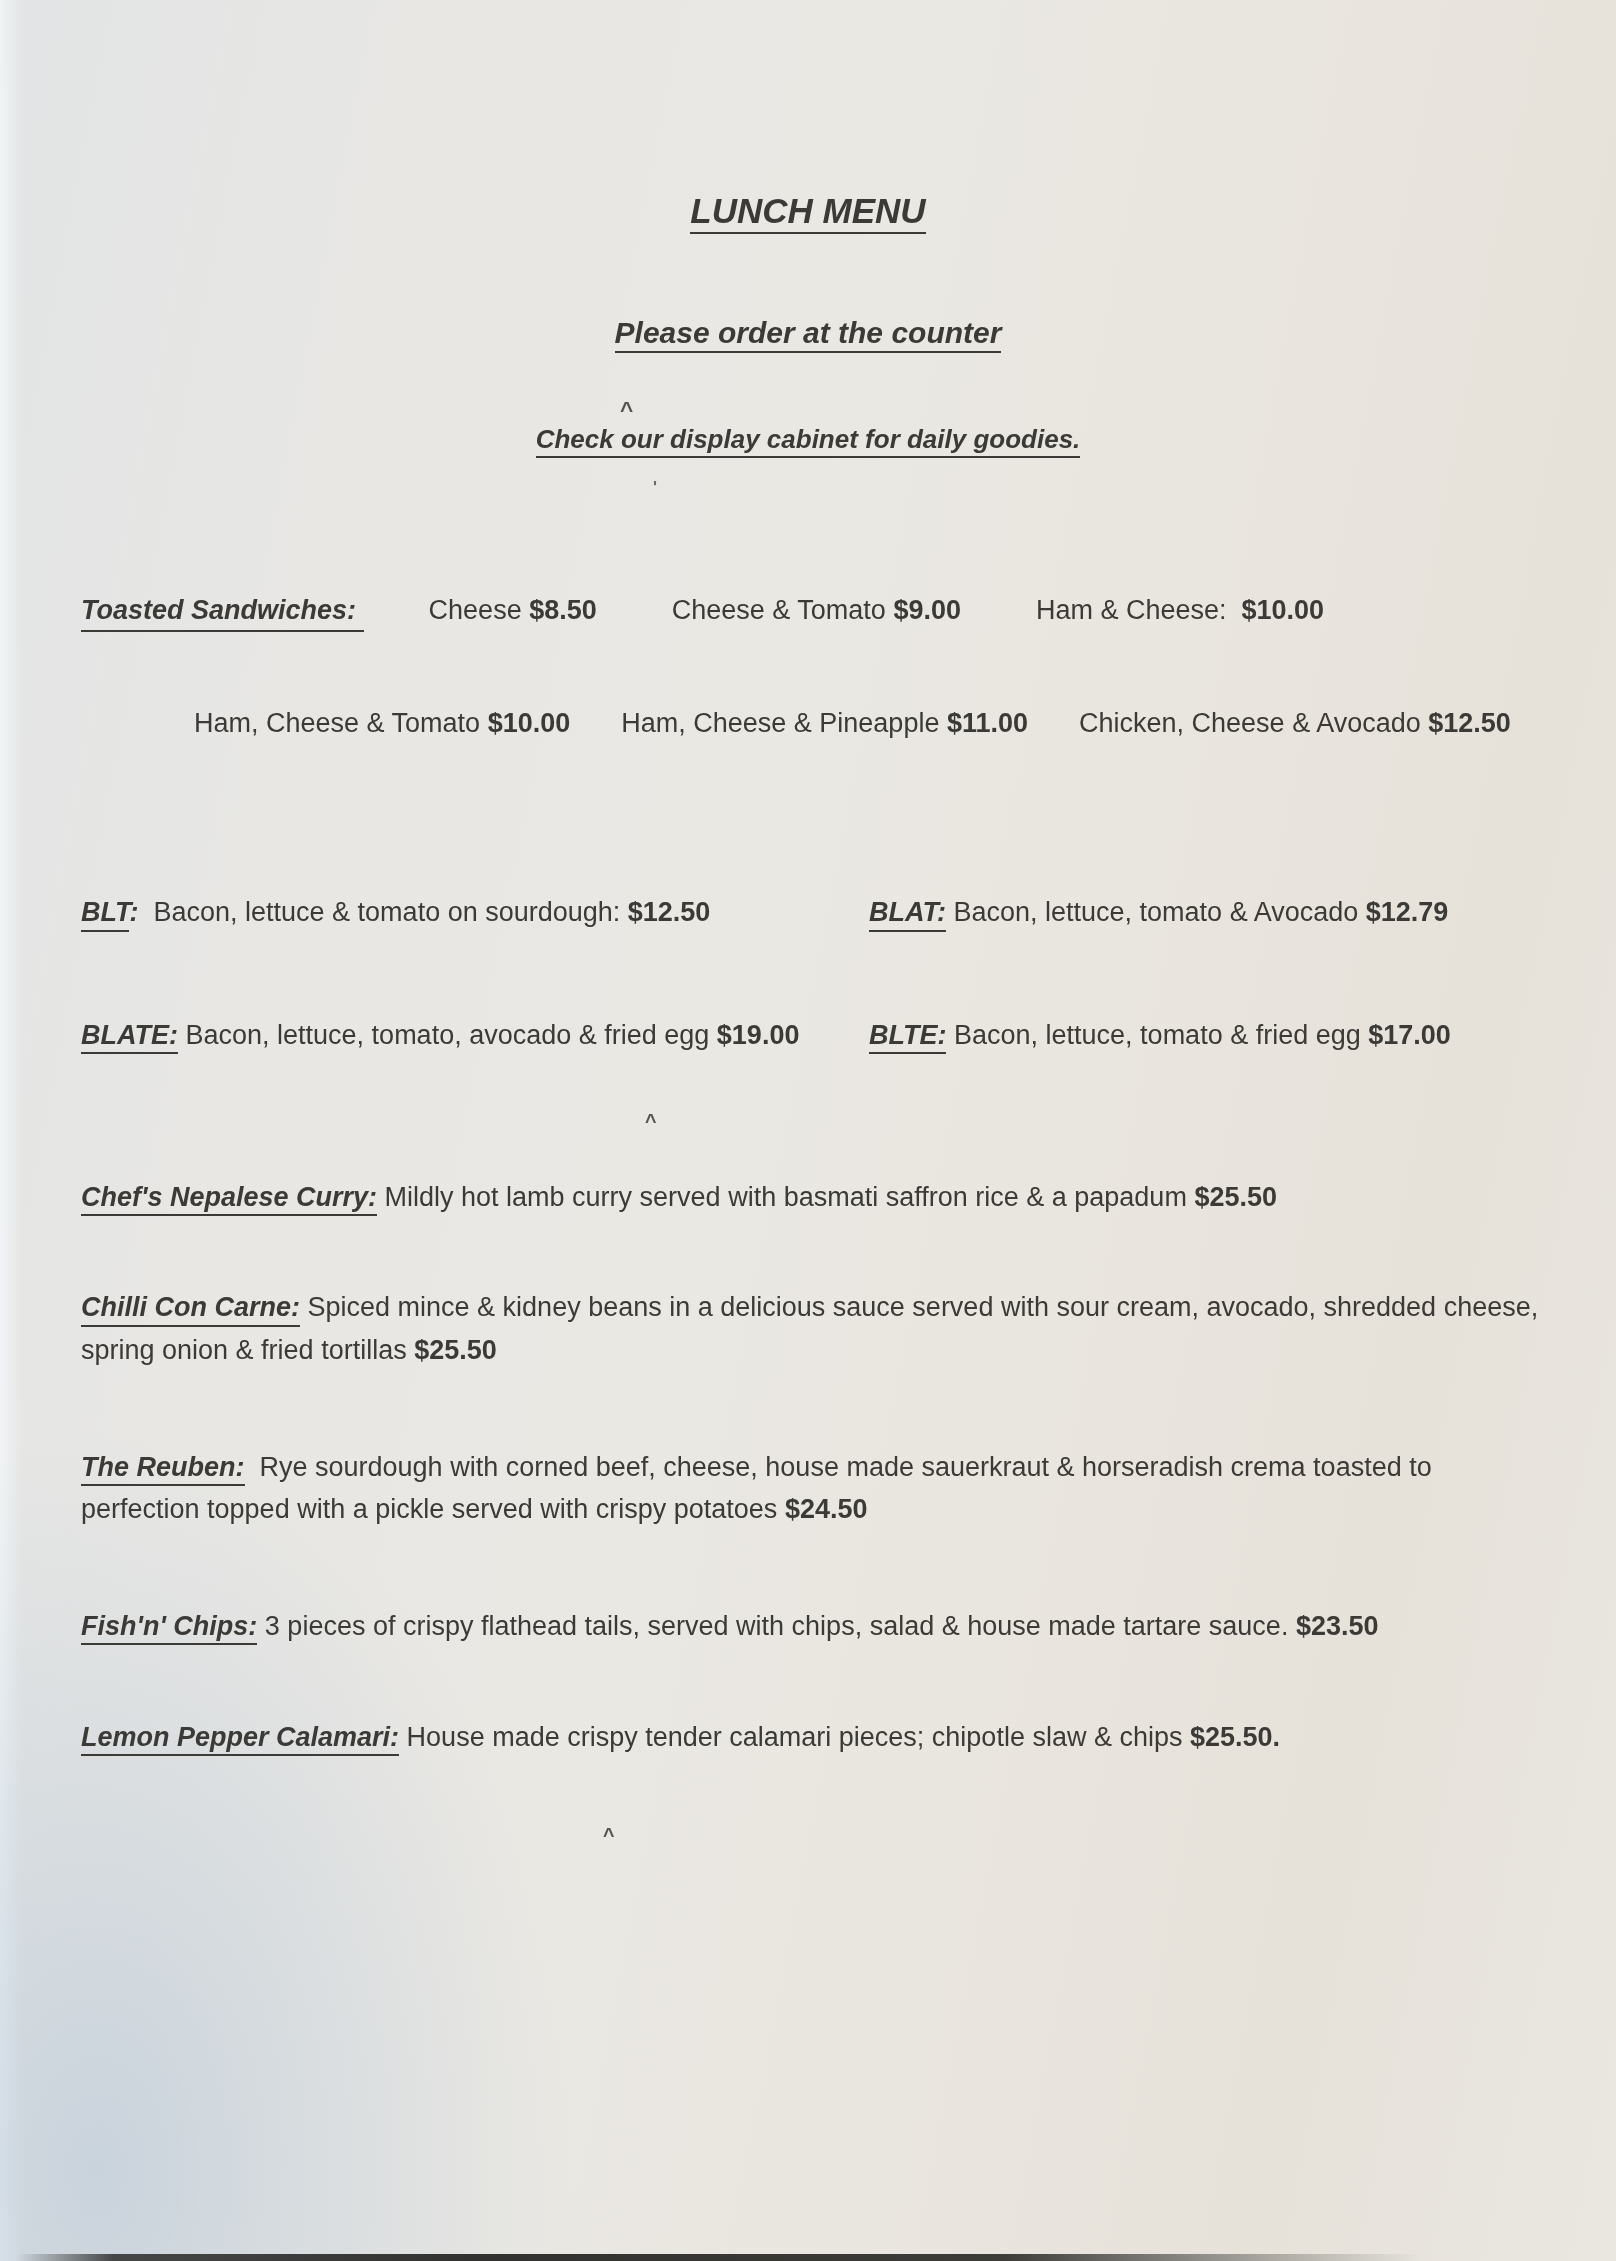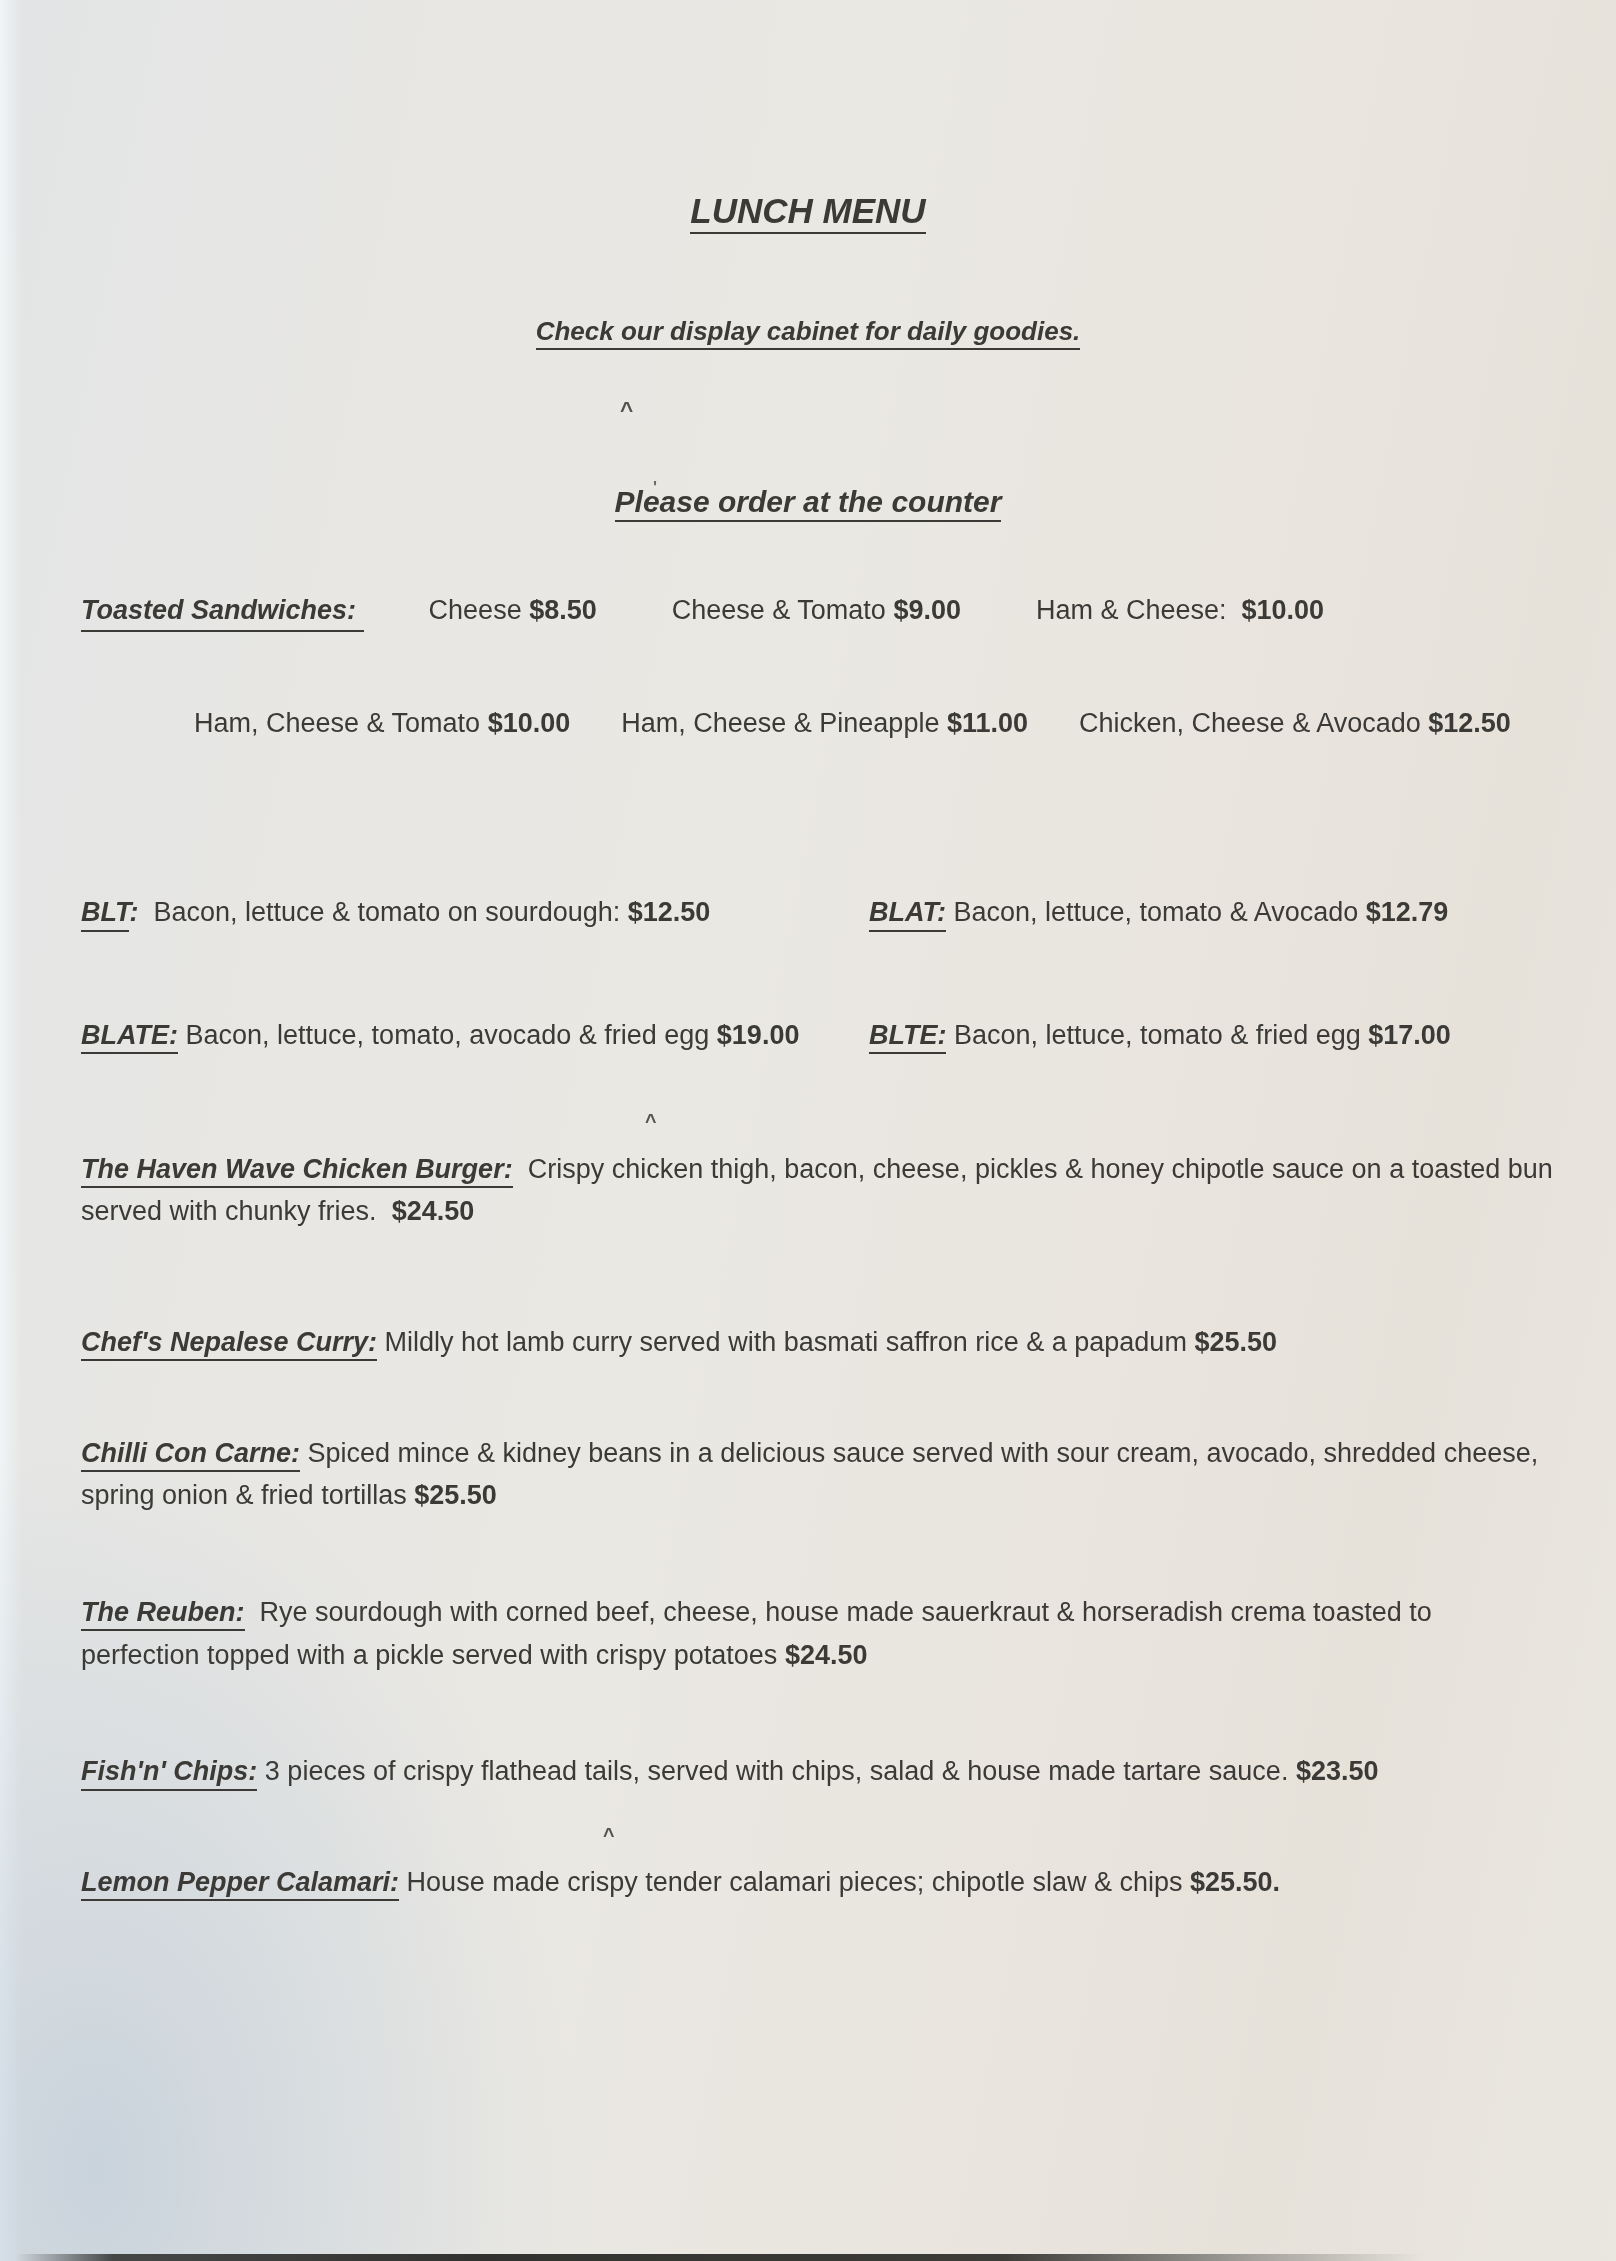--- a/index.html
+++ b/index.html
@@ -56,23 +56,23 @@
   .a4{left:653px;top:478px;font-size:16.6px;color:#6a6862;}
 </style>
 </head>
 <body>
 
 <div class="page">
   <div class="content">
 
     <h1 class="center title bi"><span class="u">LUNCH MENU</span></h1>
 
+    <div class="center subtitle bi"><span class="u">Please order at the counter</span></div>
+
     <div class="center note bi"><span class="u">Check our display cabinet for daily goodies.</span></div>
-
-    <div class="center subtitle bi"><span class="u">Please order at the counter</span></div>
 
     <div class="row1 left body-text">
       <span class="hd bi u">Toasted Sandwiches: </span>
       <span class="item"><span>Cheese </span><b>$8.50</b></span>
       <span class="item"><span>Cheese &amp; Tomato </span><b>$9.00</b></span>
       <span class="item"><span>Ham &amp; Cheese:  </span><b>$10.00</b></span>
     </div>
 
     <div class="row2 body-text">
       <span class="item"><span>Ham, Cheese &amp; Tomato </span><b>$10.00</b></span>
@@ -84,21 +84,20 @@
       <p class="para cell-left" style="margin:0"><span class="bi u">BLT</span><span class="bi">:  </span><span>Bacon, lettuce &amp; tomato on sourdough: </span><b>$12.50</b></p>
       <p class="para cell-right" style="margin:0"><span class="bi u">BLAT:</span><span> </span><span>Bacon, lettuce, tomato &amp; Avocado </span><b>$12.79</b></p>
     </div>
 
     <div class="blt-row second left body-text">
       <p class="para cell-left" style="margin:0"><span class="bi u">BLATE:</span><span> </span><span>Bacon, lettuce, tomato, avocado &amp; fried egg </span><b>$19.00</b></p>
       <p class="para cell-right" style="margin:0"><span class="bi u">BLTE:</span><span> </span><span>Bacon, lettuce, tomato &amp; fried egg </span><b>$17.00</b></p>
     </div>
 
 
-    <p class="para left body-text"><span class="bi u">The Haven Wave Chicken Burger:</span><span>  Crispy chicken thigh, bacon, cheese, pickles &amp; honey chipotle sauce on a toasted bun served with chunky fries.  </span><b>$24.50</b><b></b><span></span></p>
 
 
     <p class="para tight left body-text"><span class="bi u">Chef's Nepalese Curry:</span><span> Mildly hot lamb curry served with basmati saffron rice &amp; a papadum </span><b>$25.50</b><b></b><span></span></p>
 
     <p class="para left body-text"><span class="bi u">Chilli Con Carne:</span><span> Spiced mince &amp; kidney beans in a delicious sauce served with sour cream, avocado, shredded cheese, spring onion &amp; fried tortillas </span><b>$25.50</b><b></b><span></span></p>
 
     <p class="para left body-text"><span class="bi u">The Reuben:</span><span>  Rye sourdough with corned beef, cheese, house made sauerkraut &amp; horseradish crema toasted to perfection topped with a pickle served with crispy potatoes </span><b>$24.50</b><b></b><span></span></p>
 
     <p class="para tight left body-text"><span class="bi u">Fish'n' Chips:</span><span> 3 pieces of crispy flathead tails, served with chips, salad &amp; house made tartare sauce. </span><b>$23.50</b><b></b><span></span></p>
 

